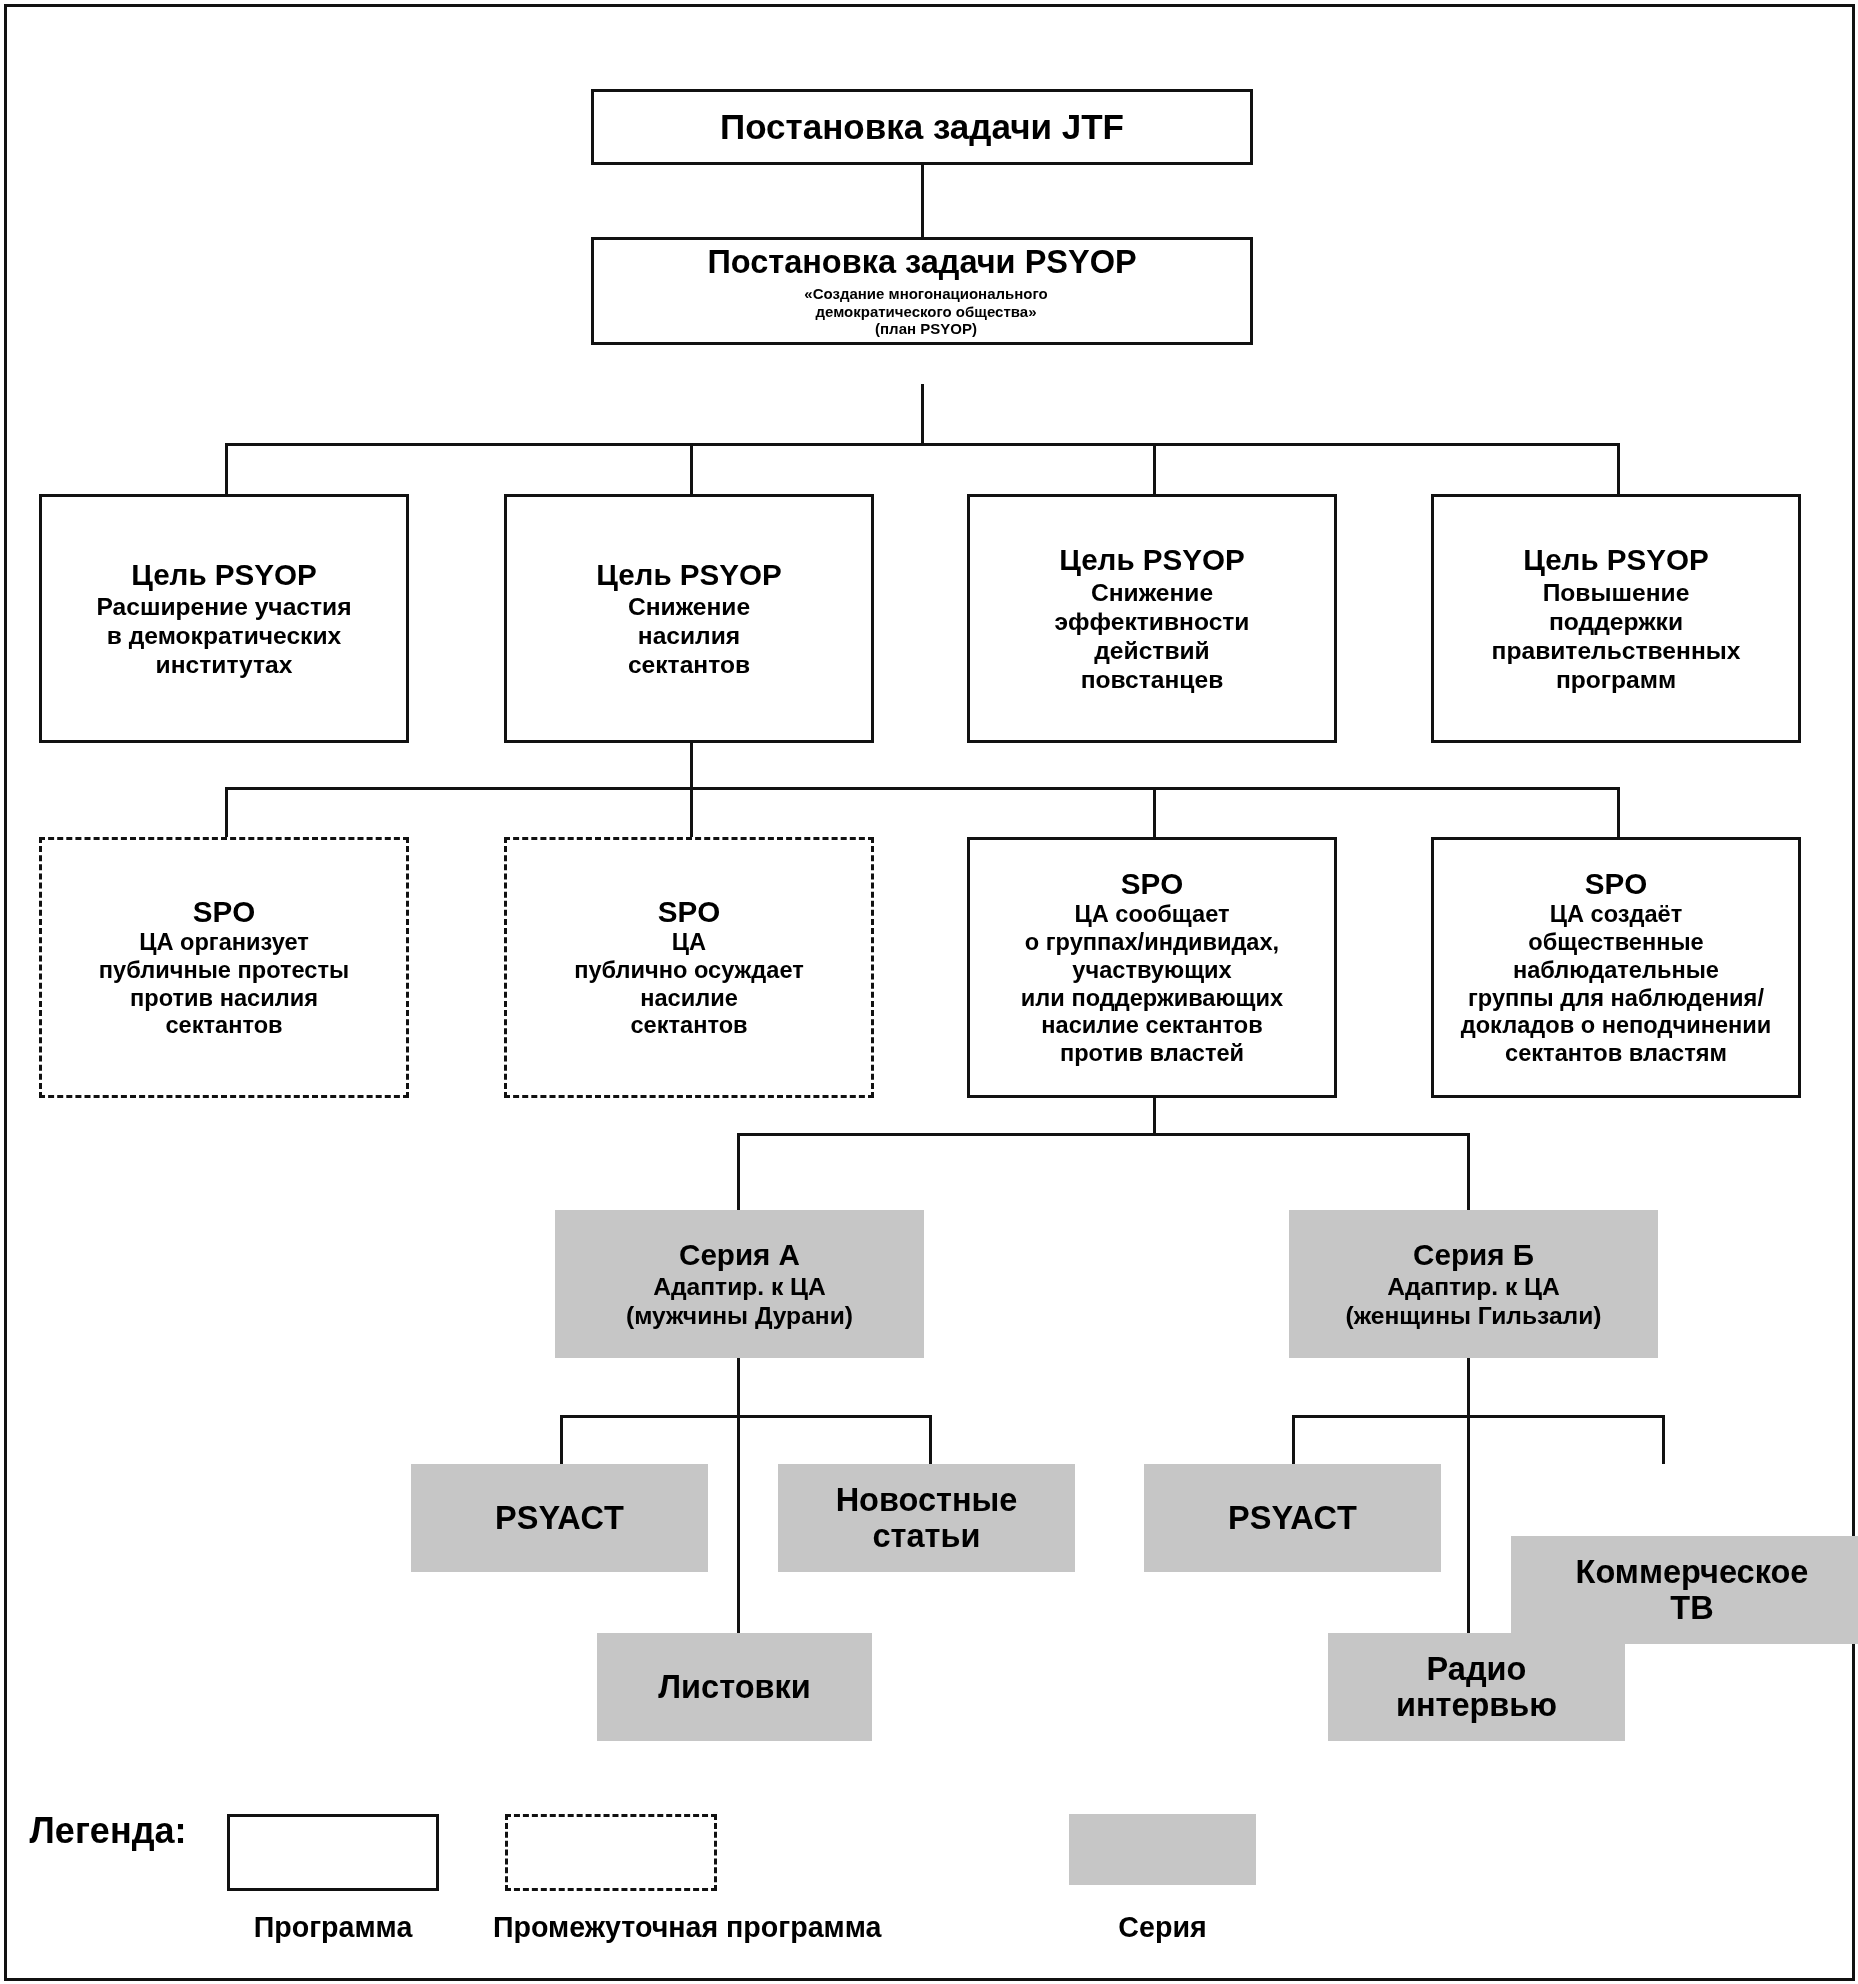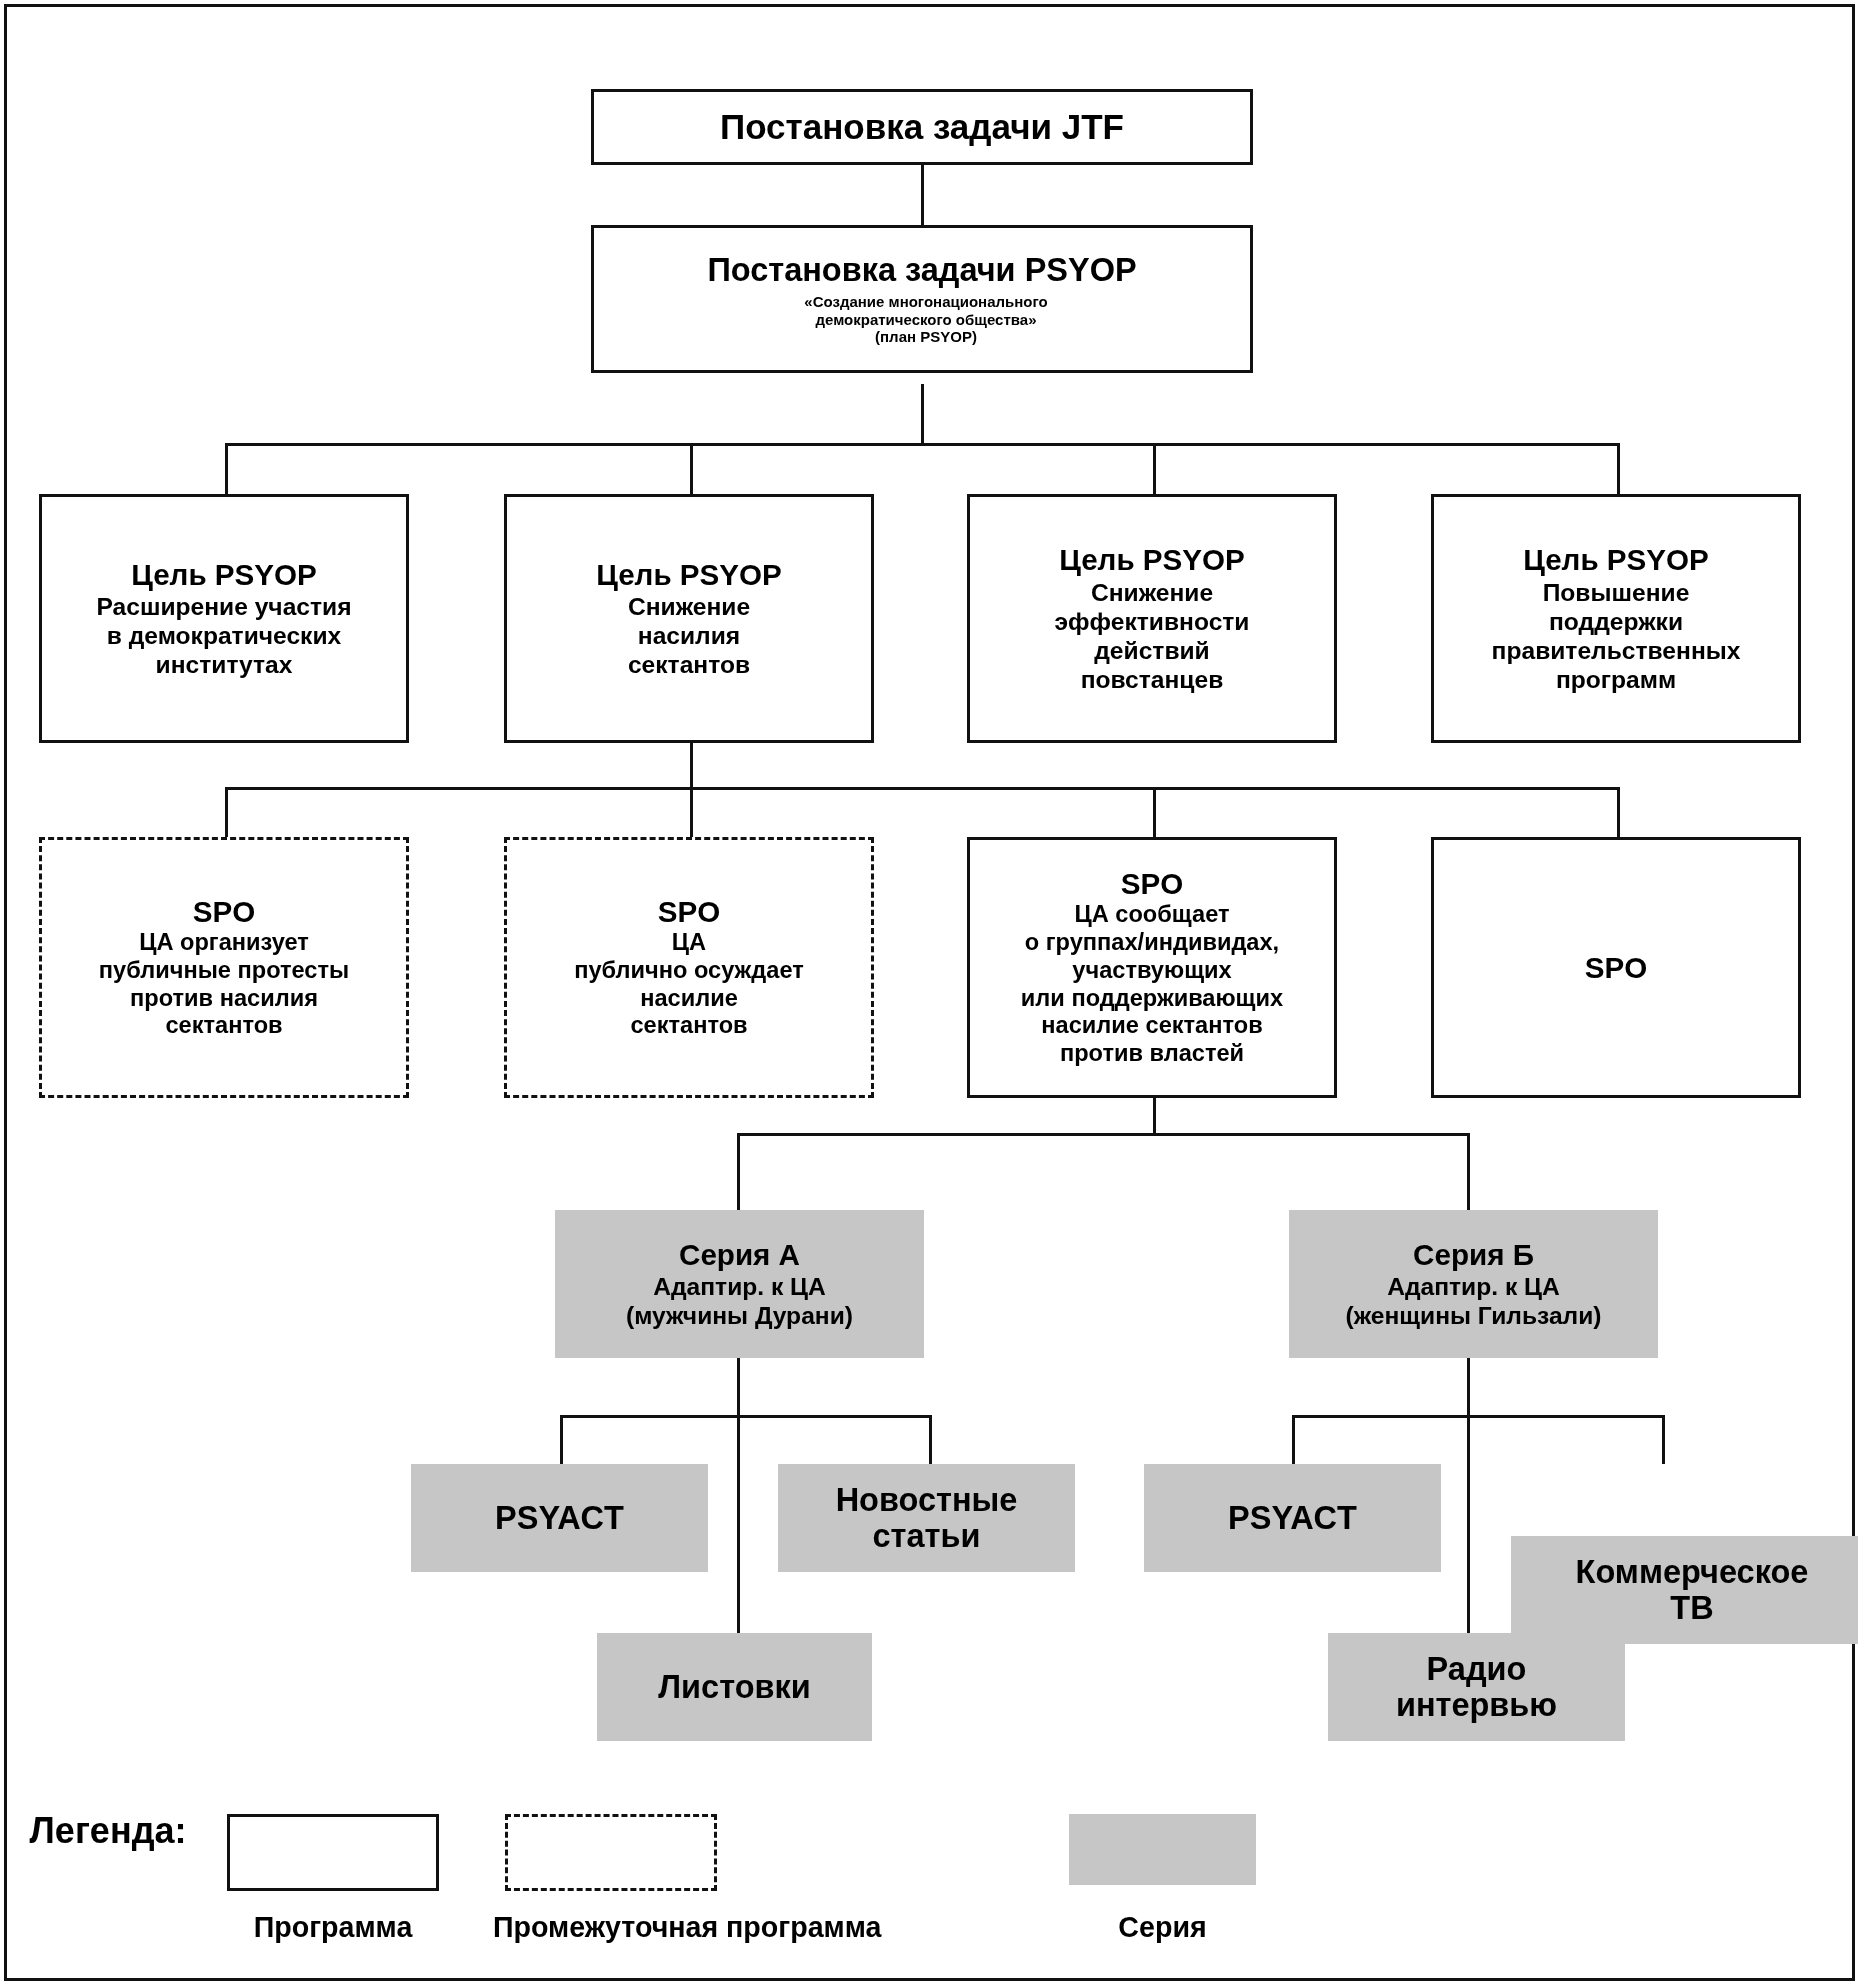--- a/index.html
+++ b/index.html
@@ -150,21 +150,21 @@
   <div class="ln lnv" style="left:1467px; top:1357px; height:59px;"></div>
   <div class="ln lnh" style="left:1292px; top:1415px; width:372px;"></div>
   <div class="ln lnv" style="left:1292px; top:1415px; height:49px;"></div>
   <div class="ln lnv" style="left:1662px; top:1415px; height:49px;"></div>
   <div class="ln lnv" style="left:1467px; top:1415px; height:219px;"></div>
 
   <div class="node t1" style="left:591px; top:69px; width:662px; height:76px;margin-top:20px;">
     <div class="ttl">Постановка задачи JTF</div>
   </div>
 
-  <div class="node t2" style="left:591px; top:225px; width:662px; height:148px;">
+  <div class="node t2" style="left:591px; top:237px; width:662px; height:108px;">
     <div class="ttl">Постановка задачи PSYOP</div>
     <div class="sub">«Создание многонационального
 демократического общества»
 (план PSYOP)</div>
   </div>
 
   <div class="node goal" style="left:39px; top:494px; width:370px; height:249px;">
     <div class="ttl">Цель PSYOP</div>
     <div class="sub">Расширение участия
 в демократических
@@ -209,20 +209,26 @@
     <div class="ttl">SPO</div>
     <div class="sub">ЦА сообщает
 о группах/индивидах,
 участвующих
 или поддерживающих
 насилие сектантов
 против властей</div>
   </div>
   <div class="node spo" style="left:1431px; top:837px; width:370px; height:261px;">
     <div class="ttl">SPO</div>
+    <div class="sub">ЦА создаёт
+общественные
+наблюдательные
+группы для наблюдения/
+докладов о неподчинении
+сектантов властям</div>
   </div>
 
   <div class="node series" style="left:555px; top:1210px; width:369px; height:148px;">
     <div class="ttl">Серия А</div>
     <div class="sub">Адаптир. к ЦА
 (мужчины Дурани)</div>
   </div>
   <div class="node series" style="left:1289px; top:1210px; width:369px; height:148px;">
     <div class="ttl">Серия Б</div>
     <div class="sub">Адаптир. к ЦА

